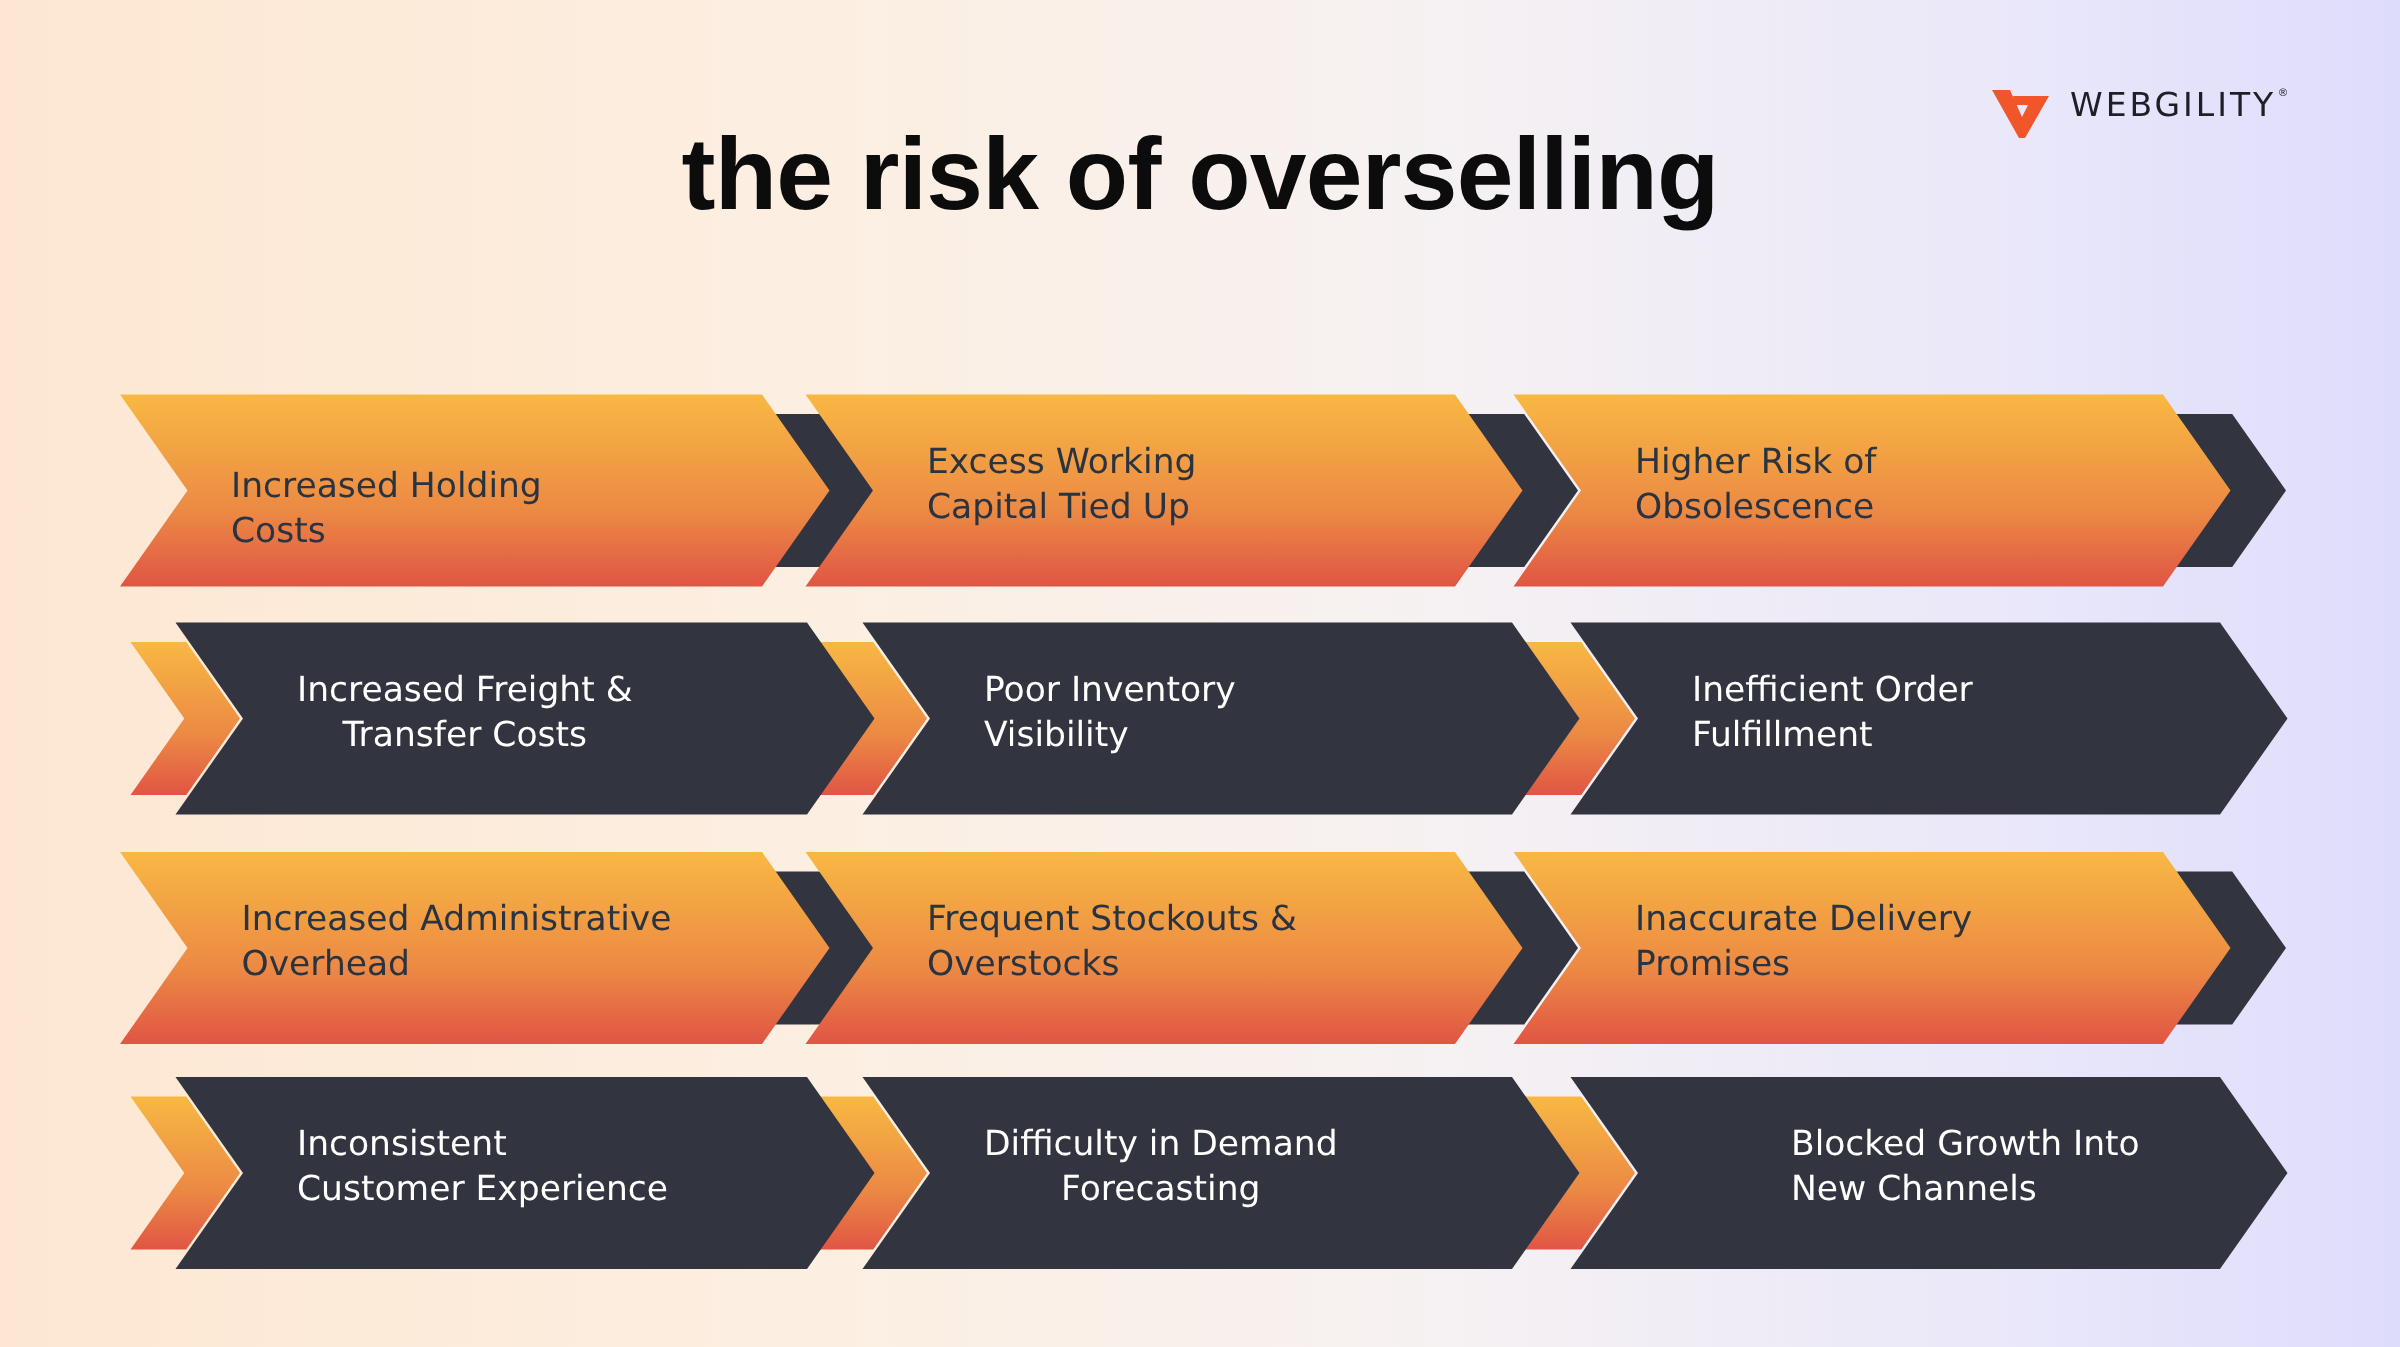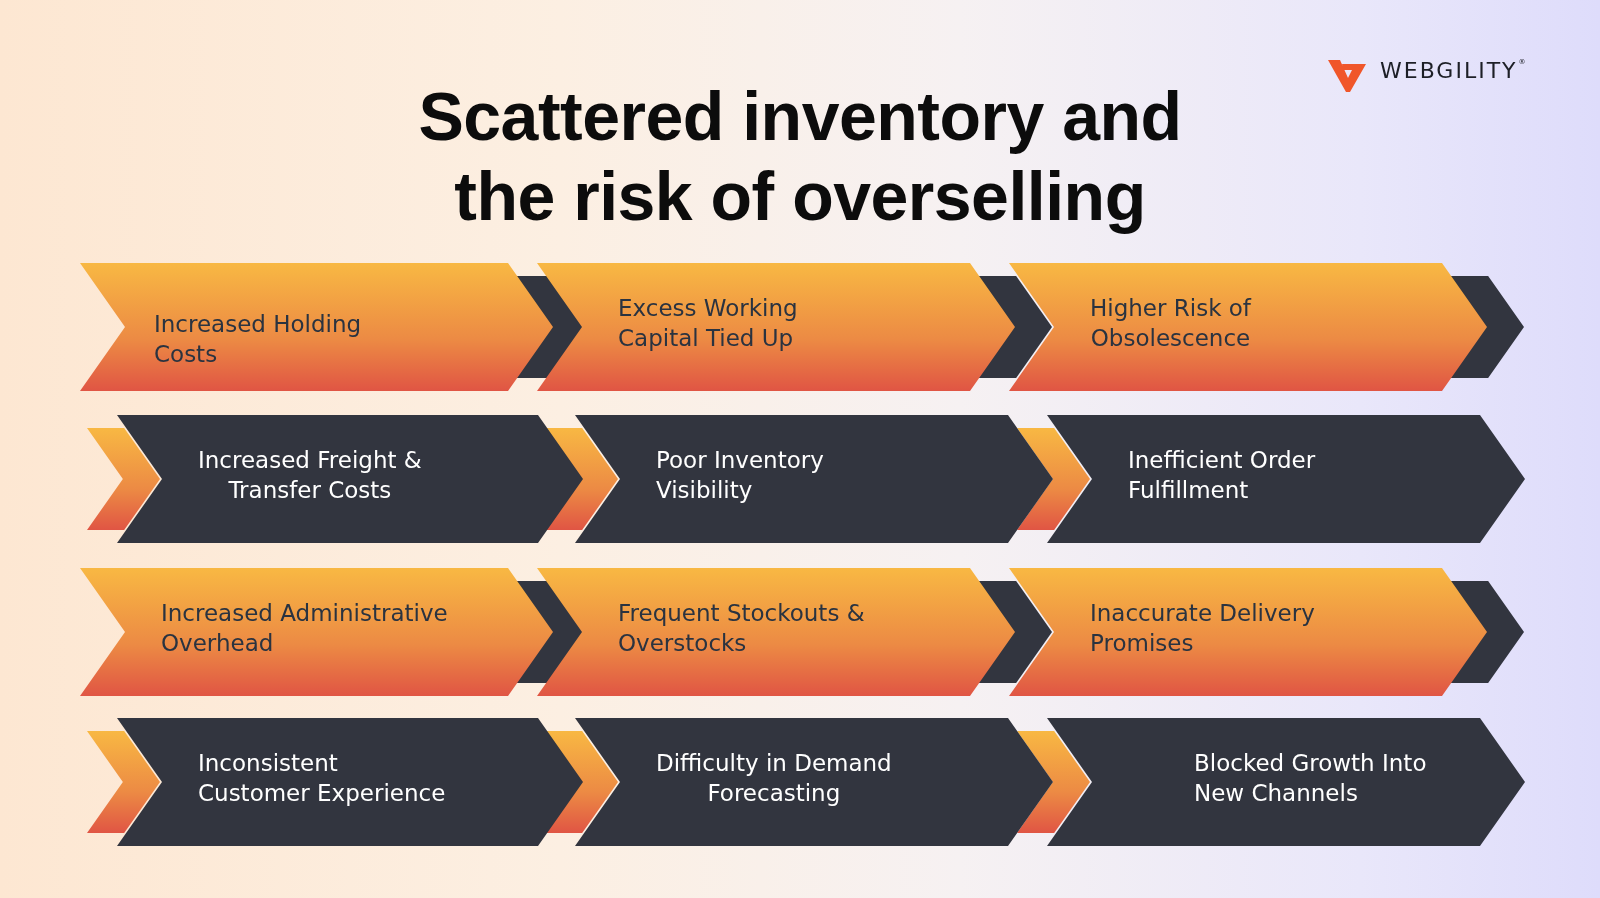--- a/index.html
+++ b/index.html
@@ -28,21 +28,20 @@
 <body>
 
 <div class="logo">
   <svg class="logo-mark" viewBox="0 0 40 34">
     <polygon points="0,2 12,2 20,20 24,12 16,12 14,6 38,6 22,34 18,34" fill="#f0562a"></polygon>
   </svg>
   <span class="logo-text"><span>WEBGILITY</span><span class="logo-reg">®</span></span>
 </div>
 
 <div class="title">
-  <div>Scattered inventory and</div>
   <div>the risk of overselling</div>
 </div>
 
 <svg class="diagram" viewBox="0 0 1600 898">
   <defs>
     <linearGradient id="og" x1="0" y1="0" x2="0" y2="1">
       <stop offset="0" stop-color="#f8b843"></stop>
       <stop offset="0.6" stop-color="#ec8a44"></stop>
       <stop offset="1" stop-color="#e05544"></stop>
     </linearGradient>
@@ -73,21 +72,21 @@
       <polygon points="575,718 1008,718 1053,782 1008,846 575,846 620,782" fill="#32353f"></polygon>
       <polygon points="1047,718 1480,718 1525,782 1480,846 1047,846 1092,782" fill="#32353f"></polygon>
     </g>
 </svg>
 
 <div id="labels">
     <div class="label on-orange" style="left: 154px; top: 293px; margin-top: 16px;">Increased Holding
 Costs</div>
     <div class="label on-orange" style="left: 618px; top: 293px;">Excess Working
 Capital Tied Up</div>
-    <div class="label on-orange" style="left: 1090px; top: 293px; text-align: center;">Higher Risk of
+    <div class="label on-orange" style="left: 1090px; top: 293px;">Higher Risk of
 Obsolescence</div>
     <div class="label on-dark" style="left: 198px; top: 445px; text-align: center;">Increased Freight &amp;
 Transfer Costs</div>
     <div class="label on-dark" style="left: 656px; top: 445px;">Poor Inventory
 Visibility</div>
     <div class="label on-dark" style="left: 1128px; top: 445px;">Inefficient Order
 Fulfillment</div>
     <div class="label on-orange" style="left: 161px; top: 598px;">Increased Administrative
 Overhead</div>
     <div class="label on-orange" style="left: 618px; top: 598px;">Frequent Stockouts &amp;

